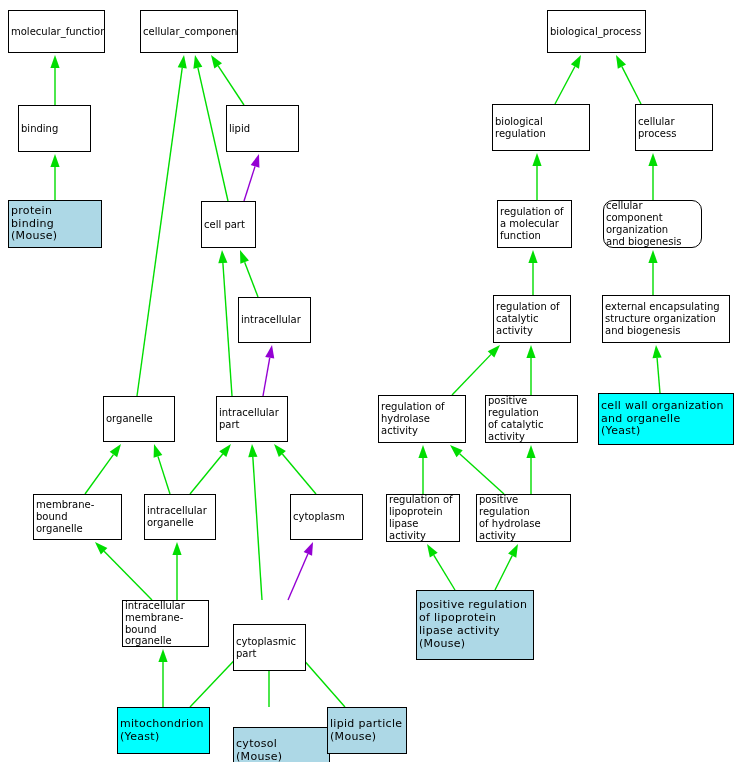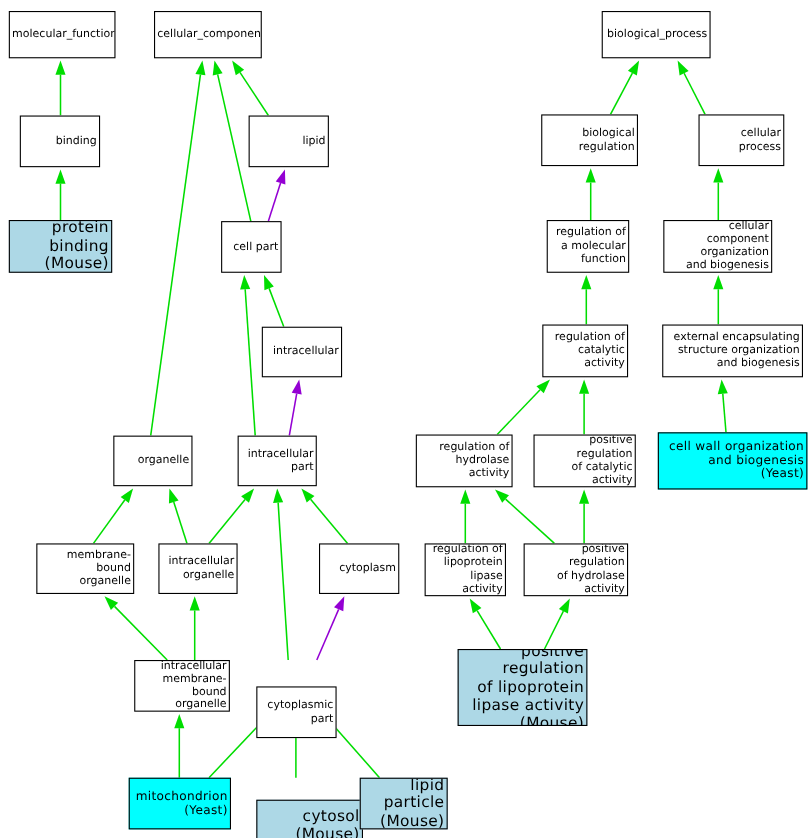--- a/index.html
+++ b/index.html
@@ -25,35 +25,35 @@
     pointer-events: none;
   }
   .node {
     position: absolute;
     box-sizing: border-box;
     border: 1px solid #000000;
     background: #ffffff;
     display: flex;
     align-items: center;
     justify-content: center;
-    text-align: right;
+    text-align: left;
     line-height: 1.18;
     color: #000000;
     overflow: hidden;
     z-index: 2;
   }
   .node .label {
     display: block;
     width: 100%;
     padding: 0 2px;
     box-sizing: border-box;
     white-space: pre-line;
   }
   .node.plain   { background: #ffffff; font-size: 10px; }
-  .node.mouse   { background: #add8e6; font-size: 14px; letter-spacing: .3px; }
+  .node.mouse   { background: #add8e6; font-size: 11px; letter-spacing: .3px; }
   .node.yeast   { background: #00ffff; font-size: 11px; letter-spacing: .3px; }
 </style>
 </head>
 <body>
 
 <div id="canvas">
   <svg id="edges" xmlns="http://www.w3.org/2000/svg">
       <g>
         <line x1="55" y1="105" x2="55" y2="68" stroke="#00dd00" stroke-width="1.4"></line>
         <polygon points="55,55 59.6,68 50.4,68" fill="#00dd00"></polygon>
@@ -204,39 +204,39 @@
       </div>
       <div class="node plain" style="left: 547px; top: 10px; width: 99px; height: 43px;">
         <span class="label">biological_process</span>
       </div>
       <div class="node plain" style="left: 18px; top: 105px; width: 73px; height: 47px;">
         <span class="label">binding</span>
       </div>
       <div class="node plain" style="left: 226px; top: 105px; width: 73px; height: 47px;">
         <span class="label">lipid</span>
       </div>
-      <div class="node plain" style="left: 492px; top: 104px; width: 88px; height: 47px;">
+      <div class="node plain" style="left: 492px; top: 104px; width: 98px; height: 47px;">
         <span class="label">biological regulation</span>
       </div>
       <div class="node plain" style="left: 614px; top: 104px; width: 78px; height: 47px; margin-left: 21px;">
         <span class="label">cellular process</span>
       </div>
       <div class="node mouse" style="left: 8px; top: 200px; width: 94px; height: 48px;">
         <span class="label">protein binding
 (Mouse)</span>
       </div>
       <div class="node plain" style="left: 201px; top: 201px; width: 55px; height: 47px;">
         <span class="label">cell part</span>
       </div>
       <div class="node plain" style="left: 497px; top: 200px; width: 75px; height: 48px;">
         <span class="label">regulation of
 a molecular
 function</span>
       </div>
-      <div class="node plain" style="left: 603px; top: 200px; width: 99px; height: 48px;">
+      <div class="node plain" style="left: 603px; top: 200px; width: 99px; height: 48px; border-radius: 10px;">
         <span class="label">cellular component
 organization
 and biogenesis</span>
       </div>
       <div class="node plain" style="left: 238px; top: 297px; width: 73px; height: 46px;">
         <span class="label">intracellular</span>
       </div>
       <div class="node plain" style="left: 493px; top: 295px; width: 78px; height: 48px;">
         <span class="label">regulation of
 catalytic activity</span>
@@ -257,21 +257,21 @@
         <span class="label">regulation of
 hydrolase activity</span>
       </div>
       <div class="node plain" style="left: 485px; top: 395px; width: 93px; height: 48px;">
         <span class="label">positive regulation
 of catalytic
 activity</span>
       </div>
       <div class="node yeast" style="left: 598px; top: 393px; width: 136px; height: 52px;">
         <span class="label">cell wall organization
-and biogenesis
+and organelle
 (Yeast)</span>
       </div>
       <div class="node plain" style="left: 33px; top: 494px; width: 89px; height: 46px;">
         <span class="label">membrane-bound
 organelle</span>
       </div>
       <div class="node plain" style="left: 144px; top: 494px; width: 72px; height: 46px;">
         <span class="label">intracellular
 organelle</span>
       </div>

